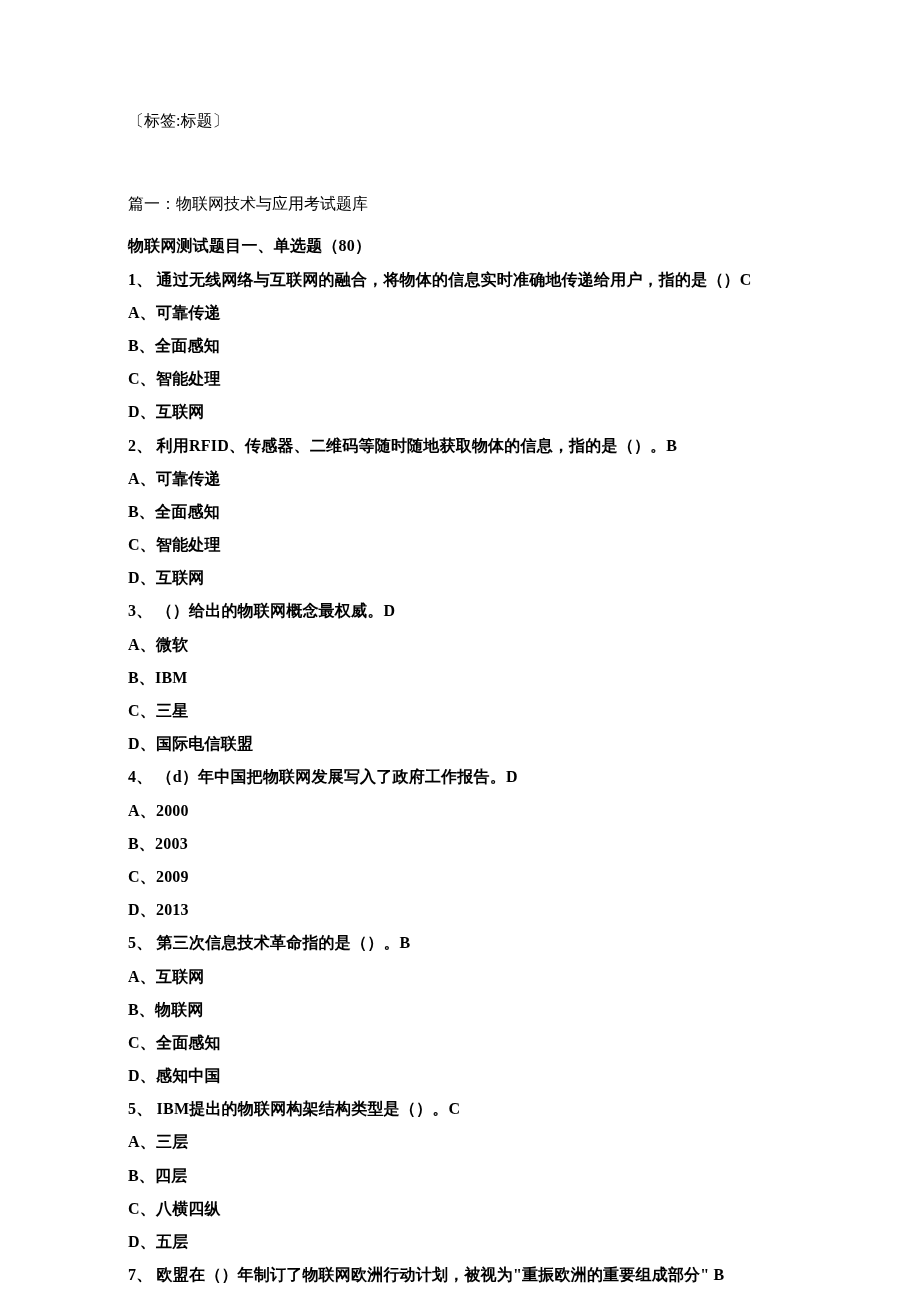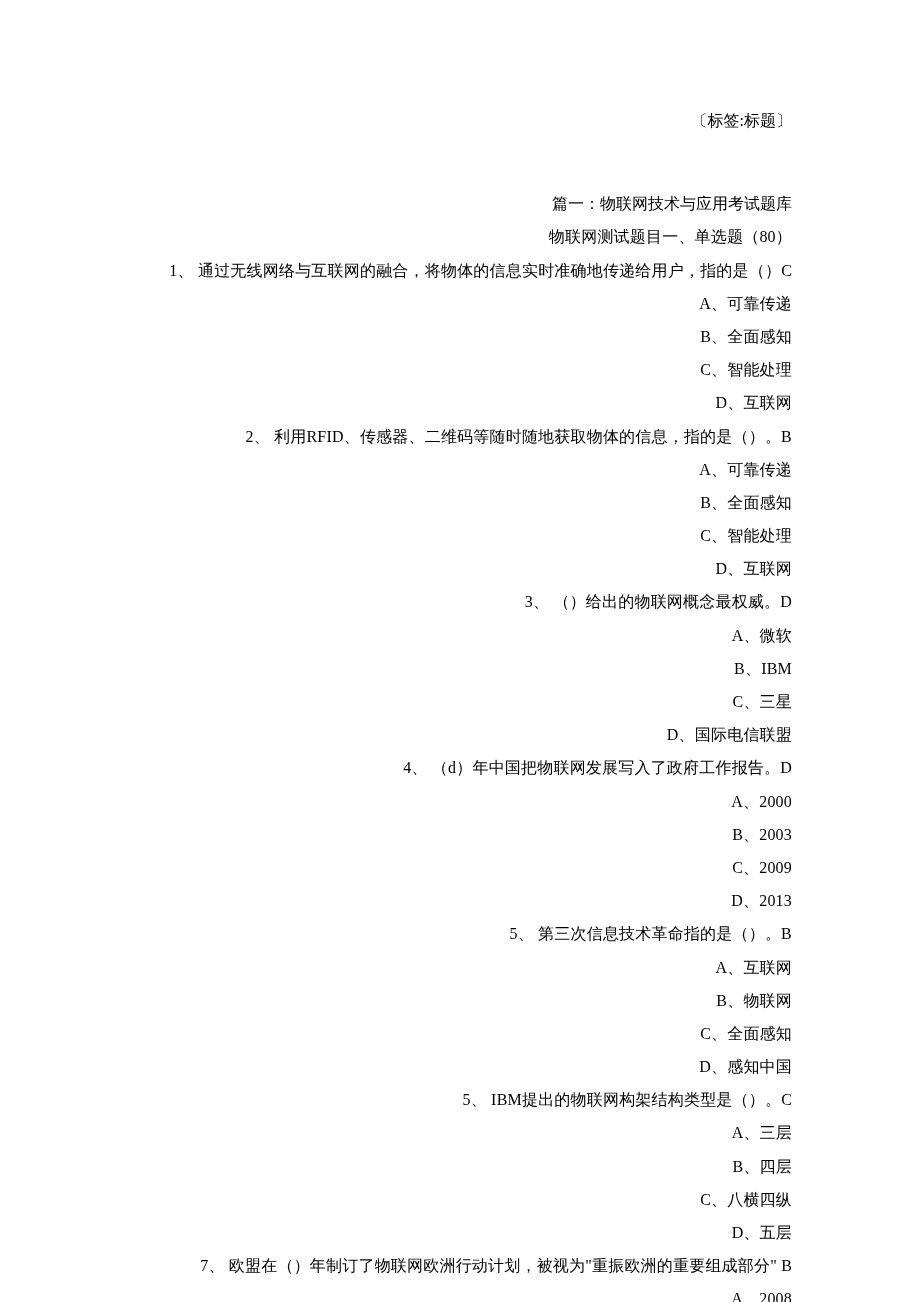--- a/index.html
+++ b/index.html
@@ -1,39 +1,39 @@
 <!DOCTYPE html>
 <html><head>
   <meta charset="utf-8">
   <style>
     * {
       margin: 0;
       padding: 0;
       box-sizing: border-box;
-      text-align: right;
     }
     body {
       width: 920px;
       min-height: 1302px;
       background: #ffffff;
       font-family: "SimSun", "宋体", serif;
       font-size: 16px;
       color: #000000;
       padding: 105px 128px 40px 128px;
       line-height: 1.95;
     }
     .tag-line {
       margin-bottom: 52px;
     }
     .section-title {
-      margin-bottom: 2px;
+      margin-bottom: 11px;
     }
     .content-line {
       margin-bottom: 2px;
       letter-spacing: 0.2px;
+      font-weight: bold;
     }
   </style>
 </head>
 <body>
 
 <div class="tag-line">〔标签:标题〕</div>
 
 <div class="section-title">篇一：物联网技术与应用考试题库</div>
 <div class="content-line"> 物联网测试题目一、单选题（80）</div>
 

